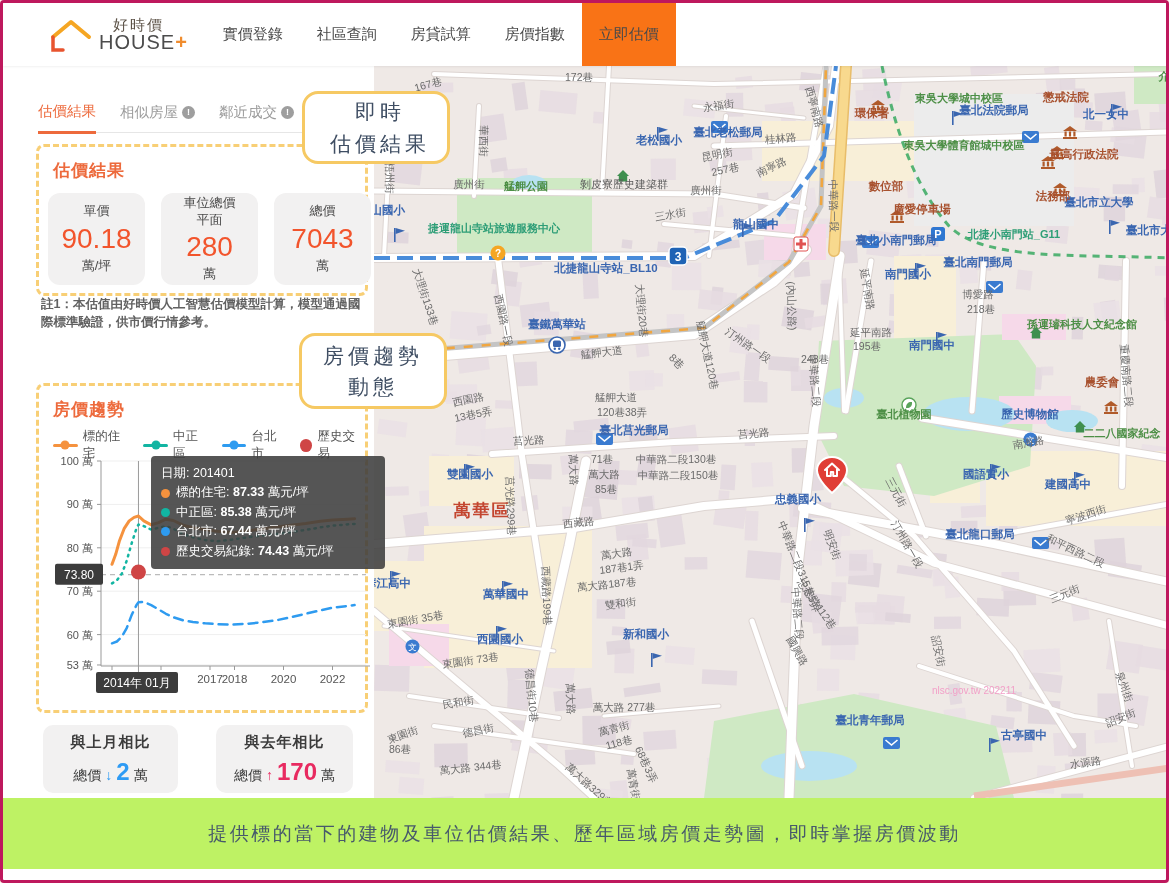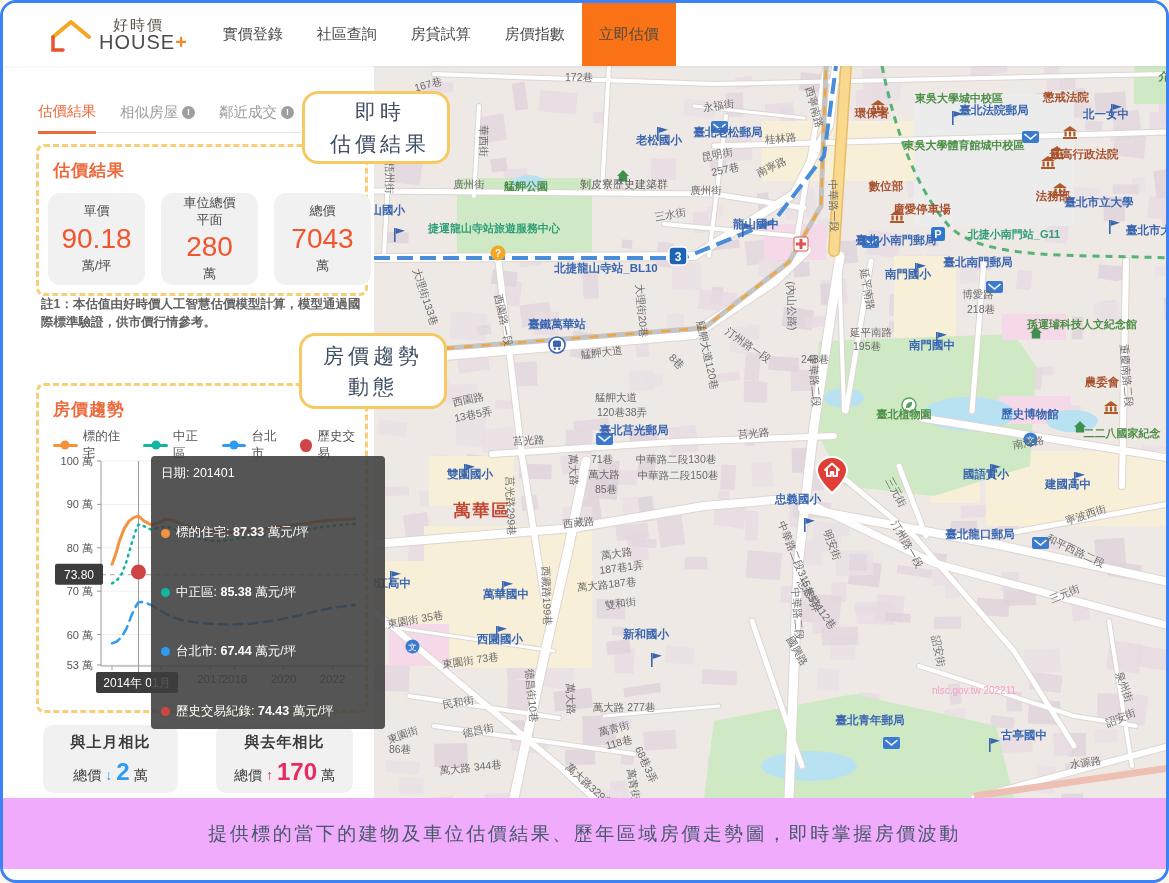--- a/index.html
+++ b/index.html
@@ -1,18 +1,18 @@
 <!DOCTYPE html>
 <html><head>
 <meta charset="utf-8">
 <style>
   html,body{margin:0;padding:0;background:#fdf6ea;}
   *{box-sizing:border-box;}
   body{font-family:"Liberation Sans","DejaVu Sans",sans-serif;}
-  #frame{position:relative;width:1169px;height:883px;background:#fff;border:3px solid #3b82f6;border-radius:16px;overflow:hidden;}
+  #frame{position:relative;width:1169px;height:883px;background:#fff;border:3px solid #be185d;border-radius:4px;overflow:hidden;}
   
   #header{position:absolute;left:0;top:0;width:100%;height:63px;background:#fff;z-index:30;display:flex;align-items:center;box-shadow:0 1px 2px rgba(0,0,0,.06);}
   #logo{display:flex;align-items:center;margin-left:46px;cursor:pointer;}
   #logo .ltxt{margin-left:6px;line-height:1;}
   #logo .cn{font-size:15px;color:#5d5348;letter-spacing:2px;margin-left:14px;}
   #logo .en{font-size:20px;font-weight:normal;color:#4c4c4c;letter-spacing:1px;}
   #logo .en b{color:#f08c2e;}
   #nav{display:flex;height:63px;margin-left:18px;}
   .nav-item{display:flex;align-items:center;padding:0 17px;font-size:15px;color:#4a4a4a;cursor:pointer;}
   .nav-item.active{background:#f97316;}
@@ -37,41 +37,41 @@
   #btn-share{left:276px;width:88px;overflow:hidden;}
   
   #trendbox{left:33px;top:317px;width:332px;height:330px;overflow:visible;}
   #legend{position:absolute;left:14px;top:42px;display:flex;align-items:center;gap:13px;}
   .lg-item{display:flex;align-items:center;gap:5px;font-size:12.5px;color:#555;}
   .lg-line{width:26px;height:3px;border-radius:2px;position:relative;}
   .lg-line i{position:absolute;left:50%;top:50%;transform:translate(-50%,-50%);width:9px;height:9px;border-radius:50%;display:block;}
   .lg-dot{width:13px;height:13px;border-radius:50%;}
   #chart{position:absolute;left:0;top:60px;}
   #tooltip{position:absolute;left:112px;top:70px;width:234px;background:rgba(62,62,62,.88);border-radius:4px;color:#fff;font-size:12.5px;padding:8px 10px;line-height:1.55;z-index:20;}
-  #tooltip .tt-row{display:flex;align-items:center;gap:6px;white-space:nowrap;margin-top:40px;}
+  #tooltip .tt-row{display:flex;align-items:center;gap:6px;white-space:nowrap;}
   #tooltip .tt-dot{width:9px;height:9px;border-radius:50%;flex:none;}
   
   .cmp{position:absolute;background:#f2f1f1;border-radius:10px;height:68px;display:flex;flex-direction:column;align-items:center;justify-content:center;gap:6px;}
   #cmp1{left:40px;top:659px;width:135px;}
   #cmp2{left:213px;top:659px;width:137px;}
   .cmp .t{font-size:15px;font-weight:bold;color:#3c3c3c;letter-spacing:1px;}
   .cmp .row{display:flex;align-items:baseline;gap:4px;font-size:14px;color:#3c3c3c;}
   .cmp .big{font-size:24px;font-weight:bold;}
   .cmp.down .arrow,.cmp.down .big{color:#2e9bf4;}
   .cmp.up .arrow,.cmp.up .big{color:#e82a60;}
   
   .callout{position:absolute;background:#fff;border:3px solid #f6c963;border-radius:16px;z-index:40;display:flex;flex-direction:column;align-items:center;justify-content:center;color:#3f4e63;font-size:21px;letter-spacing:4px;line-height:1.5;font-weight:500;}
   #callout1{left:299px;top:88px;width:148px;height:73px;padding-left:8px;}
   #callout2{left:296px;top:330px;width:148px;height:76px;}
   
   #map{position:absolute;left:371px;top:63px;width:795px;height:732px;background:#f1ebe8;z-index:1;overflow:hidden;}
   #map svg{display:block;}
   .mlb{font-family:"Liberation Sans","DejaVu Sans",sans-serif;}
   
-  #footer{position:absolute;left:0;top:795px;width:100%;height:71px;background:#f0abfc;z-index:10;display:flex;align-items:center;justify-content:center;}
+  #footer{position:absolute;left:0;top:795px;width:100%;height:71px;background:#bef264;z-index:10;display:flex;align-items:center;justify-content:center;}
   #caption{font-size:19px;color:#47596b;letter-spacing:2.5px;}
 </style>
 </head>
 <body>
 
 <div id="frame">
 
   <div id="header">
     <div id="logo">
       <svg width="44" height="36" viewBox="0 0 44 36">

